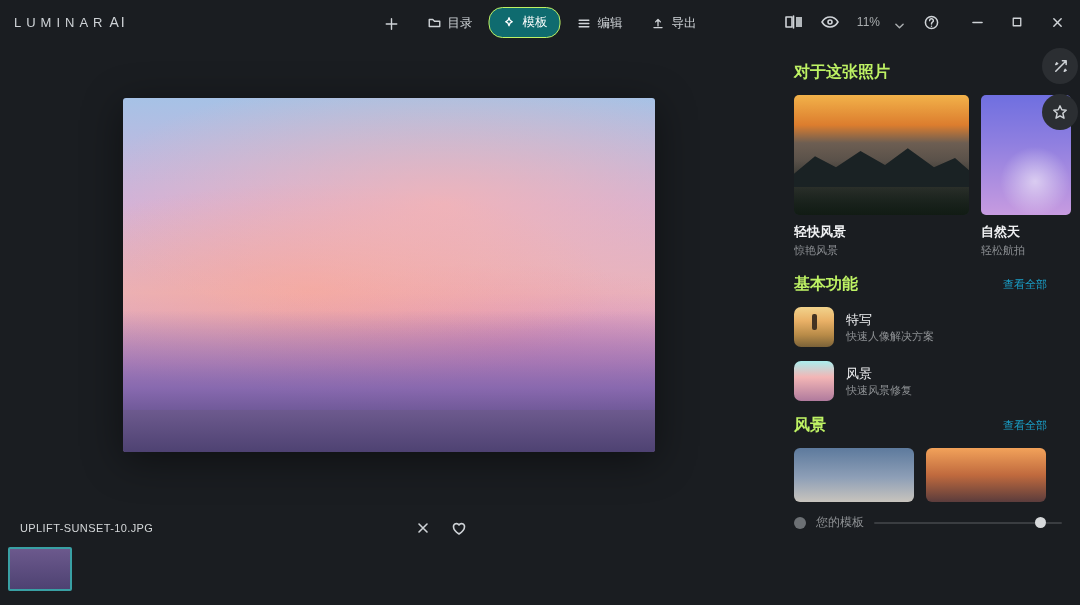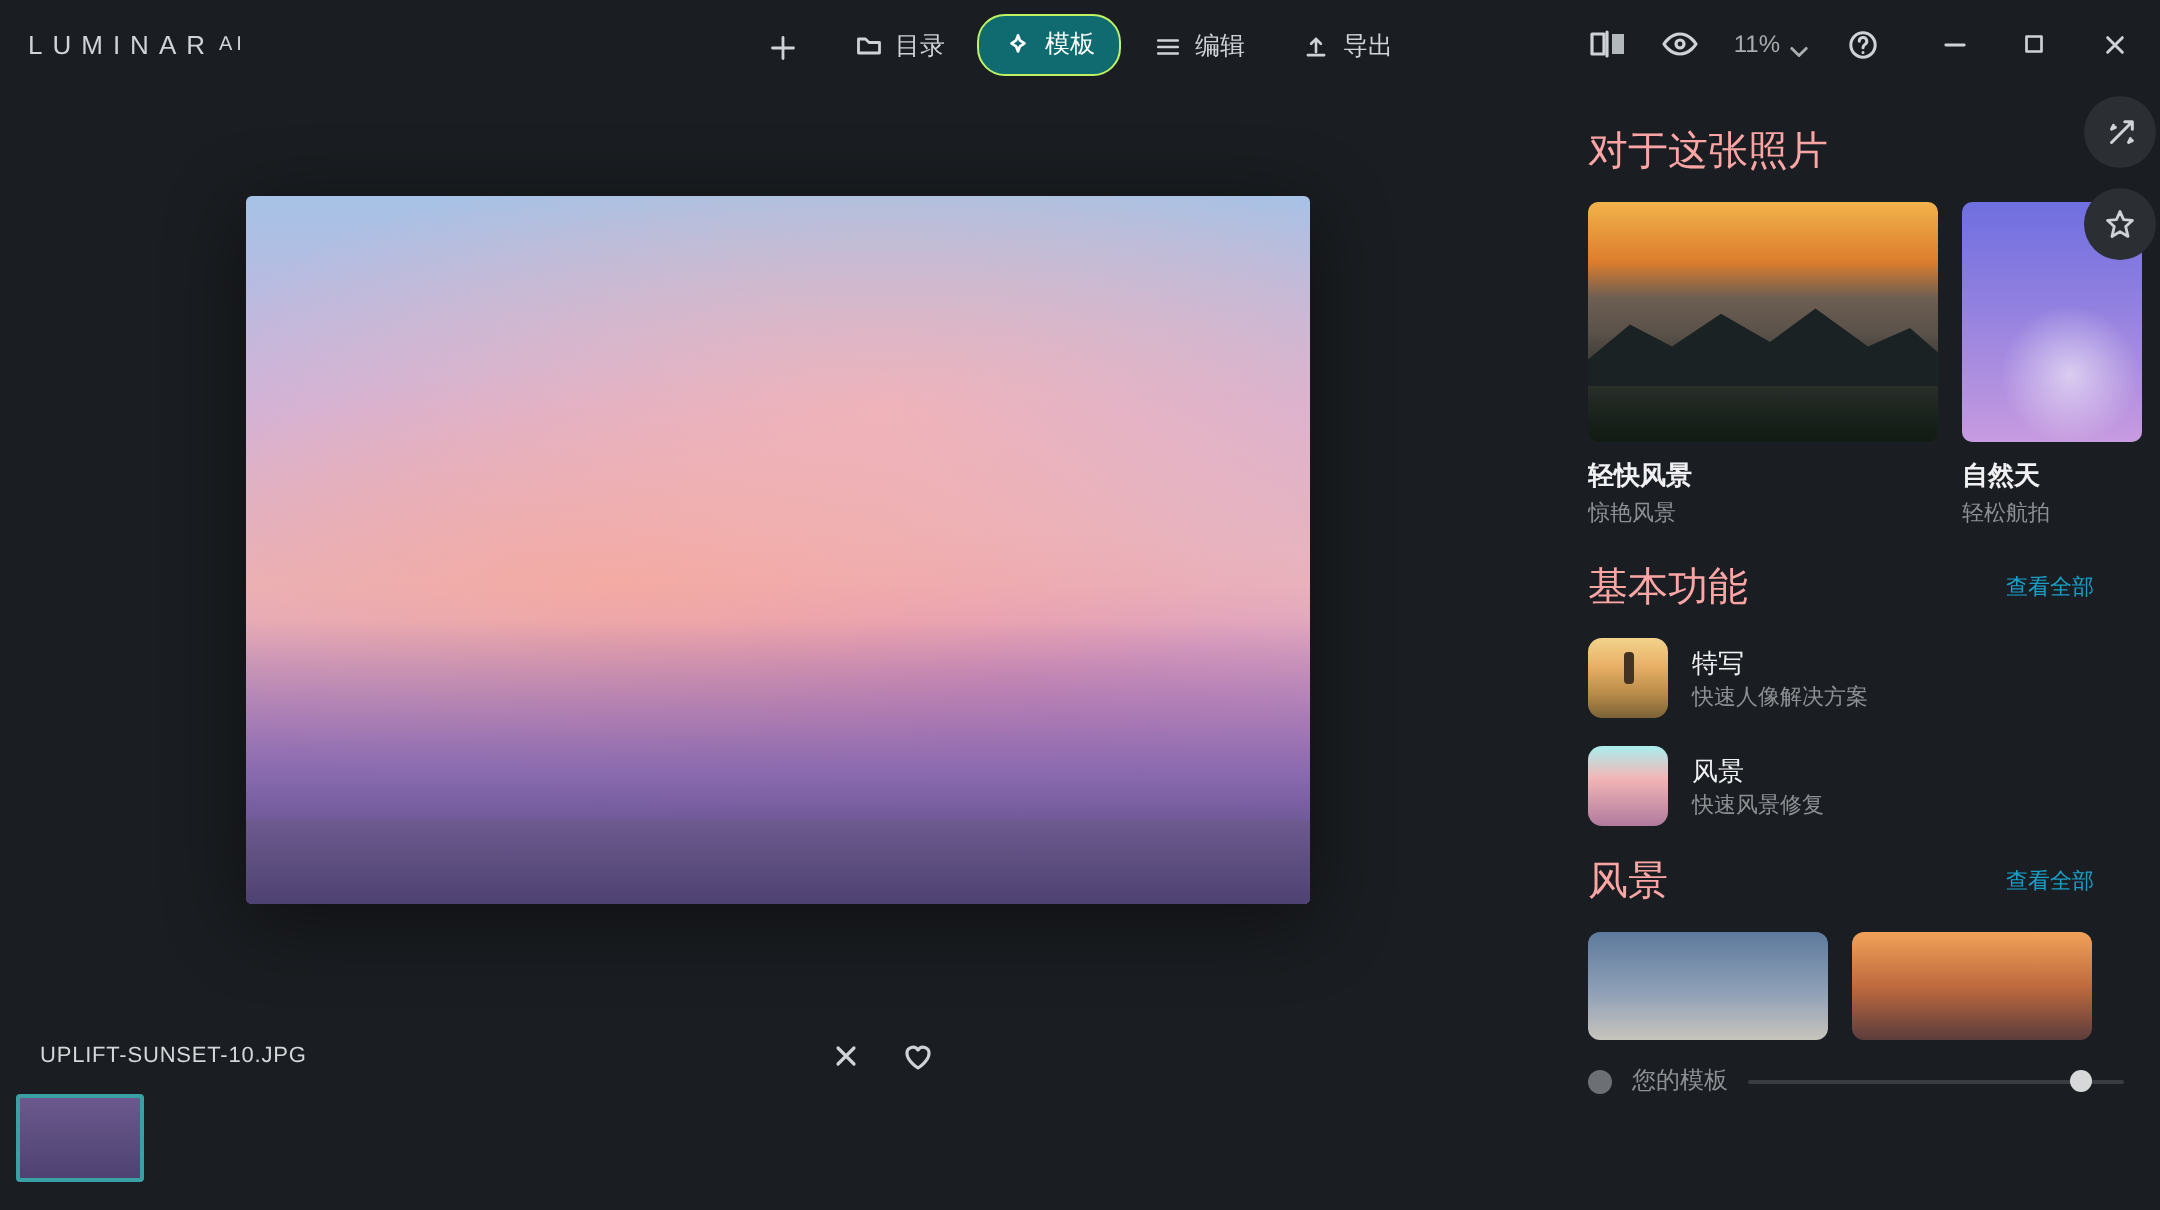--- a/index.html
+++ b/index.html
@@ -1,19 +1,19 @@
 <!DOCTYPE html>
 <html><head>
 <meta charset="utf-8">
 <style>
 * { margin: 0; padding: 0; box-sizing: border-box; font-family: -apple-system, "Segoe UI", "Microsoft YaHei", sans-serif; }
 body { width: 1080px; height: 605px; background: #1a1d21; color: #e6e6e6; overflow: hidden; position: relative; }
 .topbar { height: 44px; display: flex; align-items: center; padding: 0 14px; gap: 10px; }
 .logo { letter-spacing: 5px; font-size: 13px; font-weight: 500; color: #cfd3d7; display: flex; align-items: center; }
-.logo sup { font-size: 10px; letter-spacing: 2px; margin-left: 2px; color: #cfd3d7; text-align: center; }
+.logo sup { font-size: 14px; letter-spacing: 2px; margin-left: 2px; color: #cfd3d7; text-align: center; }
 .top-center { position: absolute; left: 50%; transform: translateX(-50%); display: flex; align-items: flex-end; gap: 4px; }
 .top-btn { display: flex; align-items: center; gap: 6px; padding: 6px 12px; border-radius: 14px; font-size: 12.5px; color: #cfd3d7; cursor: pointer; background: transparent; border: none; }
 .top-btn.active { background: #0f6b6f; border: 1px solid #bef264; color: #fff; }
 .top-ico { width: 15px; height: 15px; display: inline-flex; align-items: center; justify-content: center; }
 .top-right { margin-left: auto; display: flex; align-items: center; gap: 18px; color: #a9adaf; font-size: 12px; }
 .win-ctrl { display: flex; gap: 22px; margin-left: 10px; color: #a9adaf; }
 .icon-btn { width: 18px; height: 18px; display: inline-flex; align-items: center; justify-content: center; cursor: pointer; color: #cfd3d7; }
 .main { display: flex; height: calc(100% - 44px); }
 .canvas-area { flex: 1; display: flex; flex-direction: column; padding: 18px 0 8px 0; position: relative; }
 .canvas-wrap { flex: 1; display: flex; align-items: flex-start; justify-content: center; padding-top: 36px; }
@@ -27,21 +27,21 @@
   position: relative;
 }
 .sunset::after { content: ""; position: absolute; left: 0; right: 0; bottom: 0; height: 42px;
   background: linear-gradient(180deg, #6d5a8e 0%, #4e4272 100%); }
 .file-row { display: flex; align-items: center; padding: 0 20px; height: 26px; font-size: 11px; color: #d4d7d9; letter-spacing: 0.4px; }
 .file-actions { margin-left: auto; display: flex; gap: 18px; color: #8c8f92; padding-right: 290px; }
 .thumbs { padding: 6px 8px; display: flex; gap: 8px; }
 .thumb { width: 64px; height: 44px; border-radius: 2px; overflow: hidden; border: 2px solid #39a0a4; }
 .thumb .sunset { width: 100%; height: 100%; }
 .sidepanel { width: 302px; background: #1a1d21; padding: 18px 0 8px 16px; overflow: hidden; position: relative; }
-.sec-title { font-size: 20px; font-weight: 400; color: #fca5a5; margin-bottom: 12px; }
+.sec-title { font-size: 16px; font-weight: 700; color: #bef264; margin-bottom: 12px; }
 .cards { display: flex; gap: 12px; margin-bottom: 16px; overflow: hidden; }
 .card { width: 175px; flex: 0 0 auto; }
 .card-img { width: 175px; height: 120px; border-radius: 5px; overflow: hidden; margin-bottom: 8px; }
 .card2 .card-img { width: 90px; }
 .card-title { font-size: 13px; font-weight: 600; color: #f0f1f3; margin-bottom: 2px; }
 .card-sub { font-size: 11px; color: #8d9094; }
 .mountain { width: 100%; height: 100%; background:
   linear-gradient(180deg, rgba(0,0,0,0.0) 55%, rgba(15,25,15,0.85) 100%),
   linear-gradient(180deg, #f2b24a 0%, #dc7d2e 25%, #6d5e52 40%, #1f2a2e 100%);
   position: relative; }
@@ -65,21 +65,21 @@
 .sky1 { width:100%; height:100%; background: linear-gradient(180deg,#5d7a9d 0%, #8e9fb7 55%, #c8c4bd 100%);}
 .sky2 { width:100%; height:100%; background: linear-gradient(180deg,#f2a25a 0%, #c06a3e 50%, #5b3c3c 100%);}
 .slider-row { display: flex; align-items: center; gap: 10px; padding-right: 18px; color: #8e9194; font-size: 12px; }
 .dot { width: 12px; height: 12px; border-radius: 50%; background: #6c7074; }
 .slider-track { flex:1; position: relative; height: 12px; display: flex; align-items: center;}
 .slider-line { height: 2px; background: #3a3d41; width: 100%; border-radius: 2px;}
 .slider-knob { position: absolute; right: 16px; width: 11px; height: 11px; border-radius: 50%; background: #d6d8da; }
 .floaters { position: absolute; right: 0; top: 48px; display: flex; flex-direction: column; gap: 10px; padding-right: 2px;}
 .floater { width: 36px; height: 36px; border-radius: 50%; background: #2b2e32; display: flex; align-items: center; justify-content: center; color: #cfd3d7; cursor: pointer;}
 svg { stroke: currentColor; fill: none; stroke-width: 1.6; stroke-linecap: round; stroke-linejoin: round; }
-.zoom-sel { display: flex; align-items: flex-end; gap: 5px; cursor: pointer; }
+.zoom-sel { display: flex; align-items: flex-end; gap: 15px; cursor: pointer; }
 </style>
 </head>
 <body>
 
 <div class="topbar">
   <div class="logo">
     <span>LUMINAR</span>
     <sup>AI</sup>
   </div>
 

